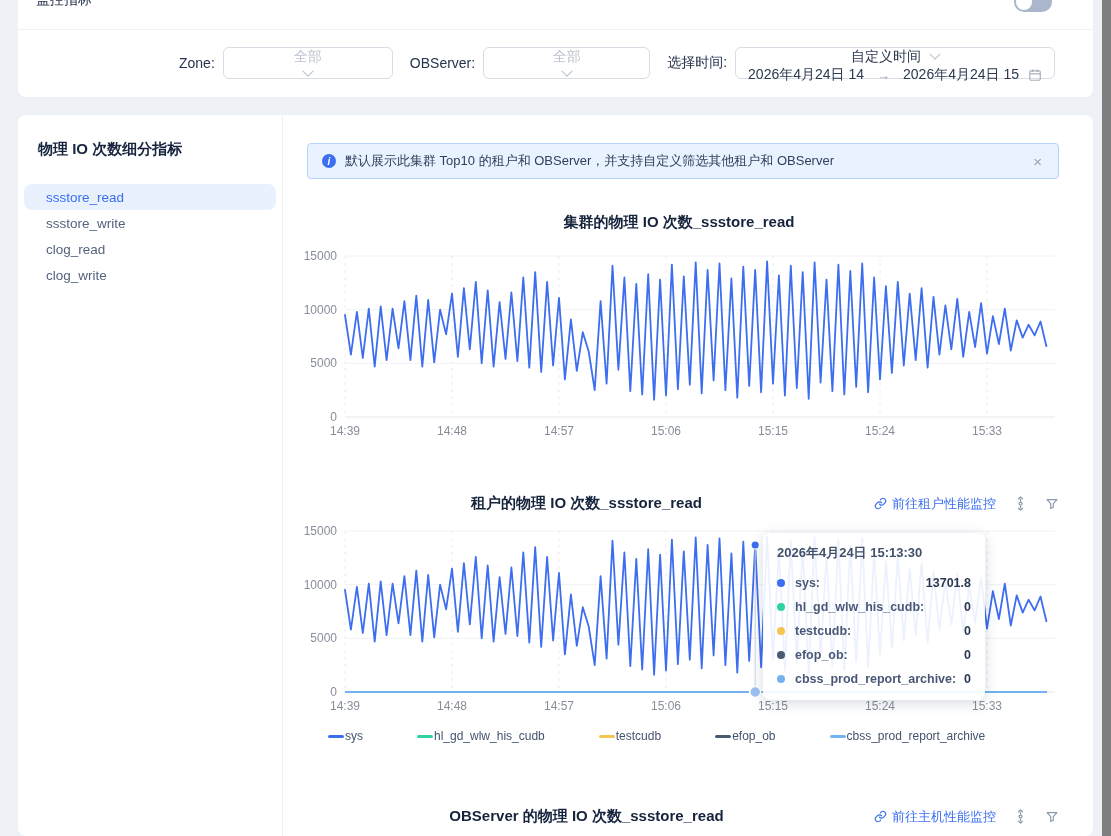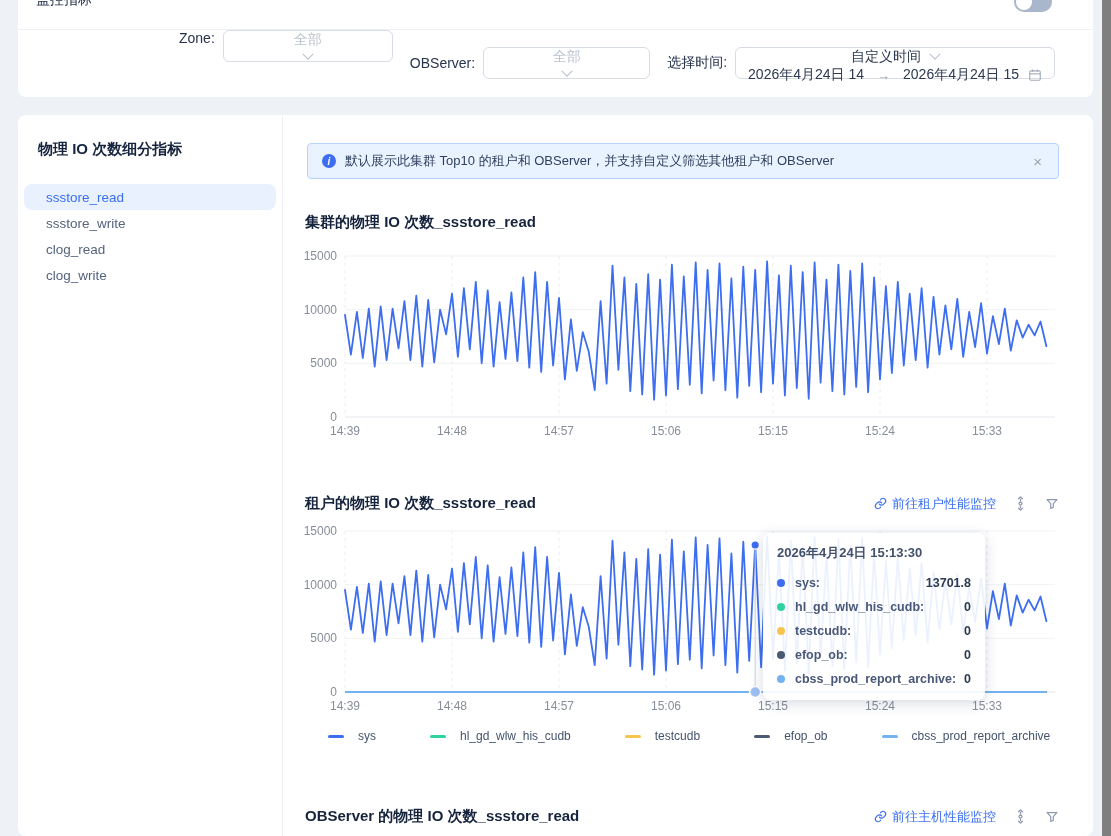--- a/index.html
+++ b/index.html
@@ -8,21 +8,21 @@
 
   
   .filter-card { position:absolute; left:18px; top:-22px; width:1075px; height:119px;
                  background:#fff; border-radius:8px; }
   .filter-top-row { position:relative; height:52px; border-bottom:1px solid #eef0f3; }
   .clipped-text { position:absolute; left:18px; top:13px; font-size:14px; color:#1d2b45; }
   .switch { position:absolute; right:41px; top:14px; width:38px; height:20px; border-radius:10px;
             background:#a9b6cb; }
   .switch .knob { position:absolute; left:2px; top:2px; width:16px; height:16px; border-radius:50%;
                   background:#fff; }
-  .filter-row { height:66px; display:flex; padding:0 38px 0 16px;
+  .filter-row { height:66px; display:flex; align-items:center; padding:0 38px 0 16px;
                 justify-content:flex-end; font-size:14px; }
   .flabel { color:#26334d; margin-right:8px; white-space:nowrap; }
   .fgroup { display:flex; align-items:center; margin-left:17px; }
   .select { width:170px; height:32px; border:1px solid #d8dce4; border-radius:6px;
             display:flex; align-items:center; padding:0 12px; color:#bcc3cf; background:#fff;flex-direction:column; }
   .select .stext { flex:1; }
   .chev { width:8px; height:8px; border-right:1.5px solid #b9c0cc; border-bottom:1.5px solid #b9c0cc;
           transform:rotate(45deg) translate(-2px,-2px); flex:none; }
   .compound { height:32px; border:1px solid #d8dce4; border-radius:6px; display:flex;
               align-items:center; background:#fff; color:#2b3950;flex-direction:column; }
@@ -46,32 +46,32 @@
 
   .banner { margin:28px 0 0 8px; height:36px; background:#e9f2ff; border:1px solid #b6d3fb;
             border-radius:4px; display:flex; align-items:center; padding:0 14px; font-size:13px;
             color:#30405e; }
   .banner .btext { flex:1; margin-left:9px; }
   .info-icon { width:14px; height:14px; border-radius:50%; background:#3d6ef0; color:#fff;
                font-size:10px; font-weight:700; display:flex; align-items:center; justify-content:center;
                flex:none; font-style:italic; }
   .banner-close { color:#9aa2b1; font-size:15px; cursor:pointer; line-height:1; padding:2px; }
 
-  .chart-header { display:flex; align-items:center; margin-left:6px; height:21px; }
+  .chart-header { display:flex; align-items:center; margin-left:0; height:21px;text-align:center; }
   .chart-title { font-size:15px; font-weight:700; color:#15233c; flex:1; }
   .hdr-right { display:flex; align-items:center; gap:17px; }
   .jump-link { display:flex; align-items:center; gap:5px; color:#3a6ef0; font-size:13px; cursor:pointer; }
   .hdr-icon { color:#8b97ad; display:flex; cursor:pointer; }
 
   .h1-row { margin-top:33px; }
   .plot-wrap1 { margin-top:13px; position:relative; height:200px; }
   .h2-row { margin-top:47px; }
   .plot-wrap2 { margin-top:7px; position:relative; height:200px; }
   .legend { margin:4px 0 0 29px; display:flex; align-items:center; gap:54px; height:22px; }
-  .legend-item { display:flex; align-items:center; gap:14px; font-size:12px; color:#44536e; cursor:pointer; }
+  .legend-item { display:flex; align-items:center; gap:1px; font-size:12px; color:#44536e; cursor:pointer; }
   .legend-dash { width:16px; height:3px; border-radius:2px; }
   .h3-row { margin-top:59px; }
 
   
   .tooltip { position:absolute; left:464px; top:12px; width:222px; background:rgba(255,255,255,0.90);
              border-radius:8px; box-shadow:0 3px 14px rgba(30,50,90,0.18); padding:11px 14px 9px 14px;
              z-index:5;font-weight:bold; }
   .tt-title { font-size:13px; color:#42506a; margin-bottom:9px; }
   .tt-row { display:flex; align-items:center; height:24px; font-size:12.5px; }
   .tt-dot { width:8px; height:8px; border-radius:50%; flex:none; }

